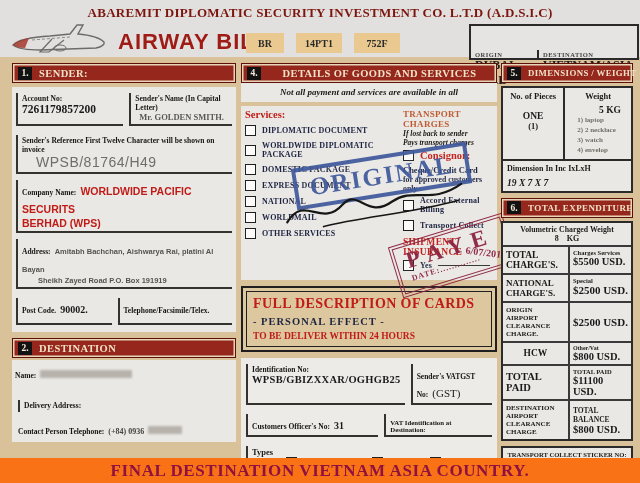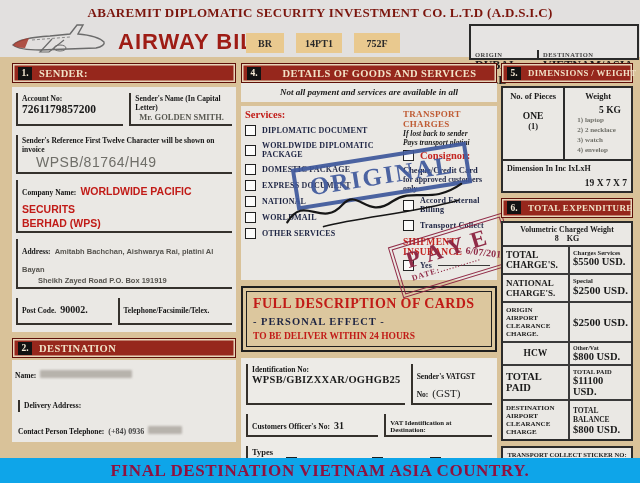--- a/index.html
+++ b/index.html
@@ -60,21 +60,21 @@
   .exprow{display:flex;border-bottom:2px solid #3a3a3a;}
   .exprow:last-child{border-bottom:none;}
   .expl{width:46%;border-right:2px solid #3a3a3a;padding:3px;display:flex;align-items:center;}
   .expv{flex:1;padding:2px 3px;text-align:left;}
   .sub{font-size:6.5px;font-weight:bold;color:#222;}
   .amt{font-size:10.5px;font-weight:bold;}
   .stick{border:2px solid #2b2b2b;background:#eae8e4;margin-top:5px;text-align:center;padding:3px 2px;}
   .paybox{border:2px solid #2b2b2b;background:#eae8e4;margin-top:5px;padding:4px 5px;}
   .paylbl{font-weight:bold;font-size:7px;letter-spacing:0.2px;}
   
-  .footer{position:absolute;left:0;top:458px;width:640px;height:25px;background:#0ea5e9;display:flex;align-items:center;justify-content:center;}
+  .footer{position:absolute;left:0;top:458px;width:640px;height:25px;background:#f97316;display:flex;align-items:center;justify-content:center;}
   .footer-t{font-weight:bold;font-size:17px;color:#8e1140;letter-spacing:0.6px;}
 </style>
 </head>
 <body>
 
 <div class="sheet">
   <div class="doc-bg"></div>
 
   <div class="co-title">ABAREMIT DIPLOMATIC SECURITY INVESTMENT CO. L.T.D  (A.D.S.I.C)</div>
 
@@ -210,21 +210,21 @@
             </div>
           <div class="cbrow">
               <span class="cb"></span>
               <span class="svc-lbl">OTHER SERVICES</span>
             </div>
         </div>
 
         <div style="flex:1;padding-left:6px;">
           <div style="color:#bf5b33;font-weight:bold;font-size:9px;letter-spacing:0.3px;">TRANSPORT CHARGES</div>
           <div style="font-style:italic;font-weight:bold;font-size:7.5px;">If lost back to sender</div>
-          <div style="font-style:italic;font-weight:bold;font-size:7.5px;">Pays transport  platini</div>
+          <div style="font-style:italic;font-weight:bold;font-size:7.5px;">Pays transport  charges</div>
           <div class="cbrow" style="margin:3px 0;">
               <span class="cb"></span>
               <span style="color:#c11b17;font-weight:bold;font-size:10.5px;">Consignor:</span>
             </div>
           <div style="font-weight:bold;font-size:8.5px;color:#1c2342;margin-top:4px;">Cheque/Credit Card</div>
           <div style="font-weight:bold;font-size:7.8px;color:#1c2342;">for approved customers only</div>
           <div class="cbrow" style="margin:3px 0;">
               <span class="cb"></span>
               <span class="svc-lbl">Accord External Billing</span>
             </div>
@@ -316,21 +316,21 @@
           <div class="dimw-items">
             <div>1) laptop</div>
             <div>2) 2 necklace</div>
             <div>3) watch</div>
             <div>4) envelop</div>
           </div>
         </div>
       </div>
       <div class="dimw-bot">
         <div style="font-weight:bold;font-size:8px;">Dimension In Inc IxLxH</div>
-        <div style="font-weight:bold;font-size:9.5px;text-align:right;margin-top:5px;">19 X 7 X 7</div>
+        <div style="font-weight:bold;font-size:9.5px;text-align:left;margin-top:5px;font-style:italic;">19 X 7 X 7</div>
       </div>
     </div>
 
     <div class="sec-h" style="margin-top:5px;">
       <span class="sec-num">6.</span>
       <span class="sec-t" style="font-size:9px;">TOTAL EXPENDITURE</span>
     </div>
 
     <div class="rt-panel">
       <div class="exp-vol">

